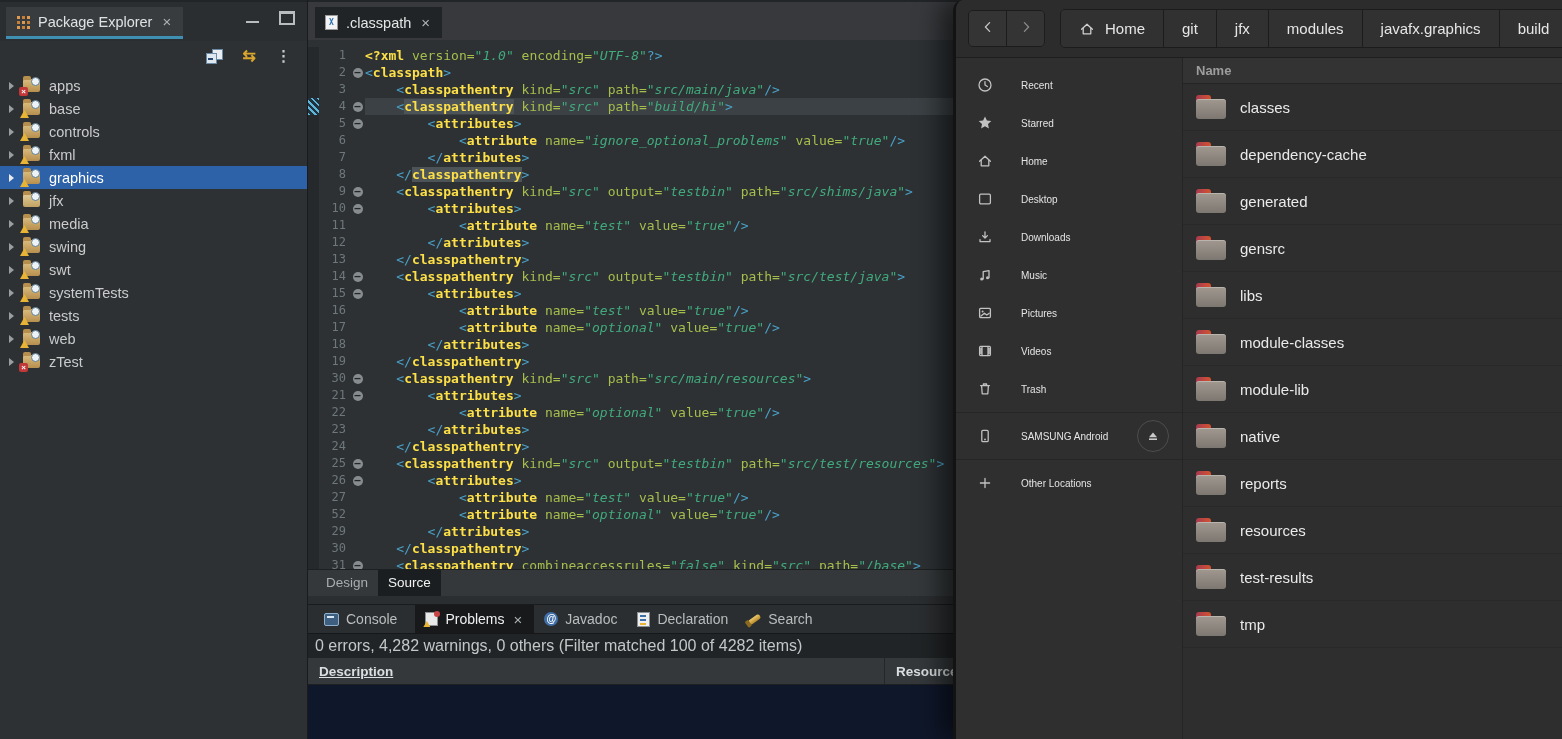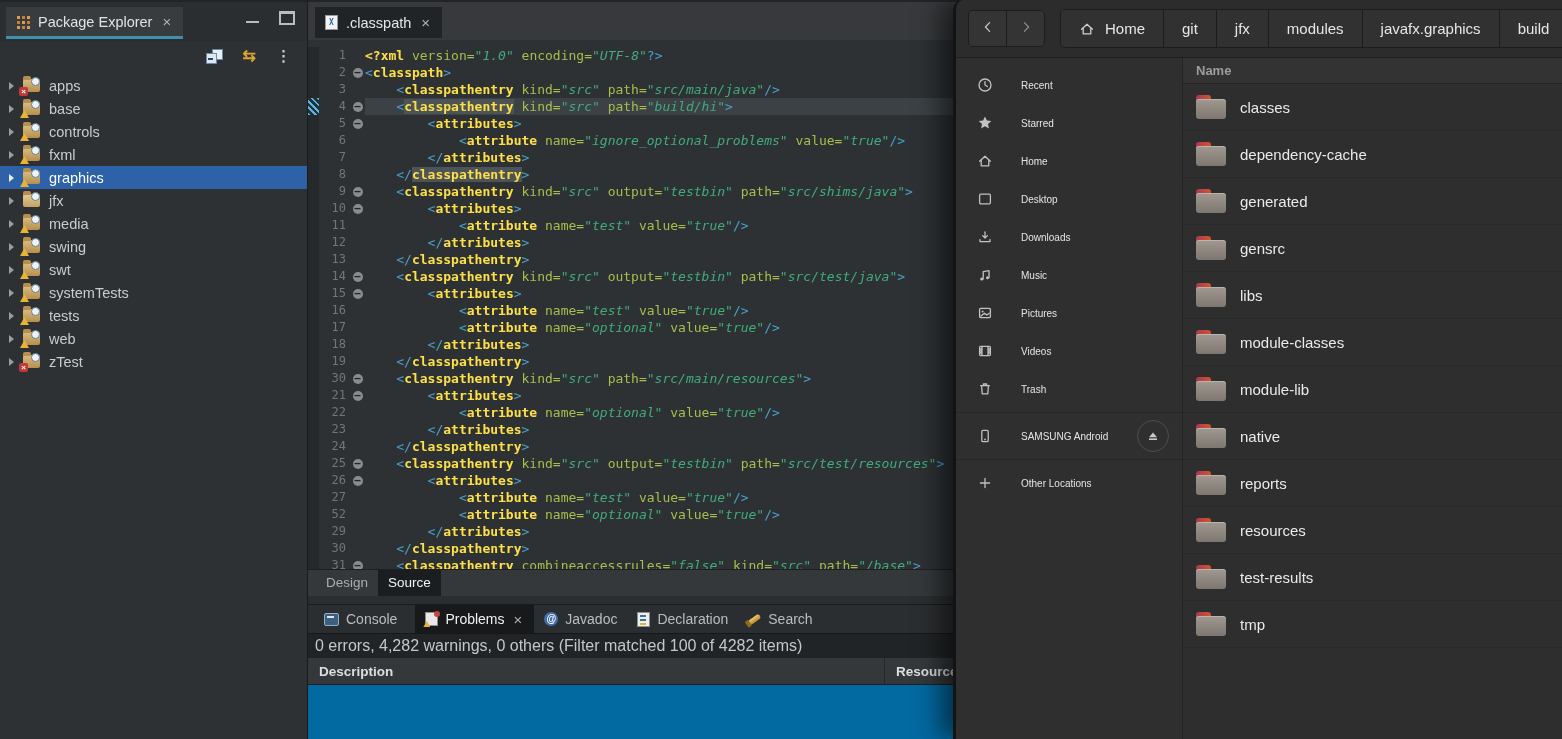--- a/index.html
+++ b/index.html
@@ -59,42 +59,42 @@
   .cx{flex:1;white-space:pre;line-height:17px;}
   .cl.cur .cx{background:#3b4144;}
   .cp{color:#4aa0c7;} .ct{color:#fde047;font-weight:bold;} .ca{color:#a6bf4c;}
   .cv{color:#41ab7d;font-style:italic;} .cs{color:#c8cccd;}
   .ct.hl{background:#4d5457;}
 
   .ds-bar{height:26px;flex:none;background:#34383a;border-top:1px solid #1d1f20;display:flex;align-items:stretch;padding-left:8px;}
   .ds-btn{font-size:13.5px;color:#a8adaf;padding:5px 10px 0;}
   .ds-btn.on{background:#1b1e20;color:#f0f2f2;}
   .pb-gap{height:8px;flex:none;background:#2b2e30;}
-  .pb{flex:1;display:flex;flex-direction:column;background:#0369a1;border-top:1px solid #191b1c;}
+  .pb{flex:1;display:flex;flex-direction:column;background:#0f172a;border-top:1px solid #191b1c;}
   .pb-tabbar{height:28px;flex:none;display:flex;align-items:stretch;padding-left:6px;background:#2b2e30;}
   .pbtab{display:flex;align-items:center;gap:7px;padding:0 10px;font-size:14px;color:#b9bdbe;}
   .pbtab.on{background:#17191b;color:#eef0f1;margin-left:8px;}
   .i-console{width:13px;height:11px;background:#3e5f80;border:1px solid #8fb0cc;border-radius:2px;position:relative;}
   .i-console::after{content:"";position:absolute;left:2px;top:2px;width:7px;height:2px;background:#d9e7f2;}
   .i-problems{width:11px;height:12px;background:#e8e8e8;border:1px solid #8a8f93;position:relative;}
   .i-problems::before{content:"";position:absolute;left:-3px;bottom:-2px;width:7px;height:6px;background:#e8b435;
                       clip-path:polygon(50% 0,100% 100%,0 100%);}
   .i-problems::after{content:"";position:absolute;right:-3px;top:-2px;width:6px;height:6px;background:#c84444;border-radius:50%;}
   .i-javadoc{width:14px;height:14px;border-radius:50%;background:#3f6fa8;color:#fff;font-size:10px;font-weight:bold;
              text-align:center;line-height:14px;}
   .i-decl{width:11px;height:13px;background:#efefef;border:1px solid #8a8f93;position:relative;}
   .i-decl::before{content:"";position:absolute;left:2px;top:2px;width:6px;height:2px;background:#3f6fa8;
                   box-shadow:0 4px 0 #3f6fa8,0 8px 0 #e8b435;}
   .i-search{width:13px;height:5px;background:linear-gradient(#ecca6a,#b8882a);border-radius:2px;transform:rotate(-35deg);position:relative;}
   .i-search::before{content:"";position:absolute;left:-3px;top:-1px;width:4px;height:7px;background:#8a6a20;border-radius:1px;}
   .pb-status{height:24px;flex:none;line-height:24px;padding-left:7px;font-size:16px;color:#c3c7c8;
              background:#212426;border-top:1px solid #151718;}
   .pb-header{height:26px;flex:none;background:#34383b;display:flex;align-items:center;font-weight:bold;
              font-size:13.5px;color:#dcdfe0;position:relative;border-bottom:1px solid #1d1f20;}
-  .pb-header .c1{padding-left:11px;}
+  .pb-header .c1{padding-left:11px;text-decoration:underline;}
   .pb-header .c2{position:absolute;left:588px;}
   .pb-header .cdiv{position:absolute;left:576px;top:0;bottom:0;width:1px;background:#24272a;}
   .pb-row{height:28px;display:flex;align-items:center;gap:9px;padding-left:13px;font-size:13.5px;color:#c9cccd;}
   .i-warn{width:13px;height:11px;background:#e2a93b;clip-path:polygon(50% 0,100% 100%,0 100%);color:#4a3808;
           font-size:8px;font-weight:bold;text-align:center;line-height:13px;}
 
   
   .nautilus{position:absolute;left:953px;top:0;width:609px;height:739px;z-index:5;display:flex;flex-direction:column;
             background:#2e2e2e;border-left:3px solid #131313;border-top-left-radius:10px;overflow:hidden;
             box-shadow:-12px 0 26px rgba(0,0,0,.55);}

